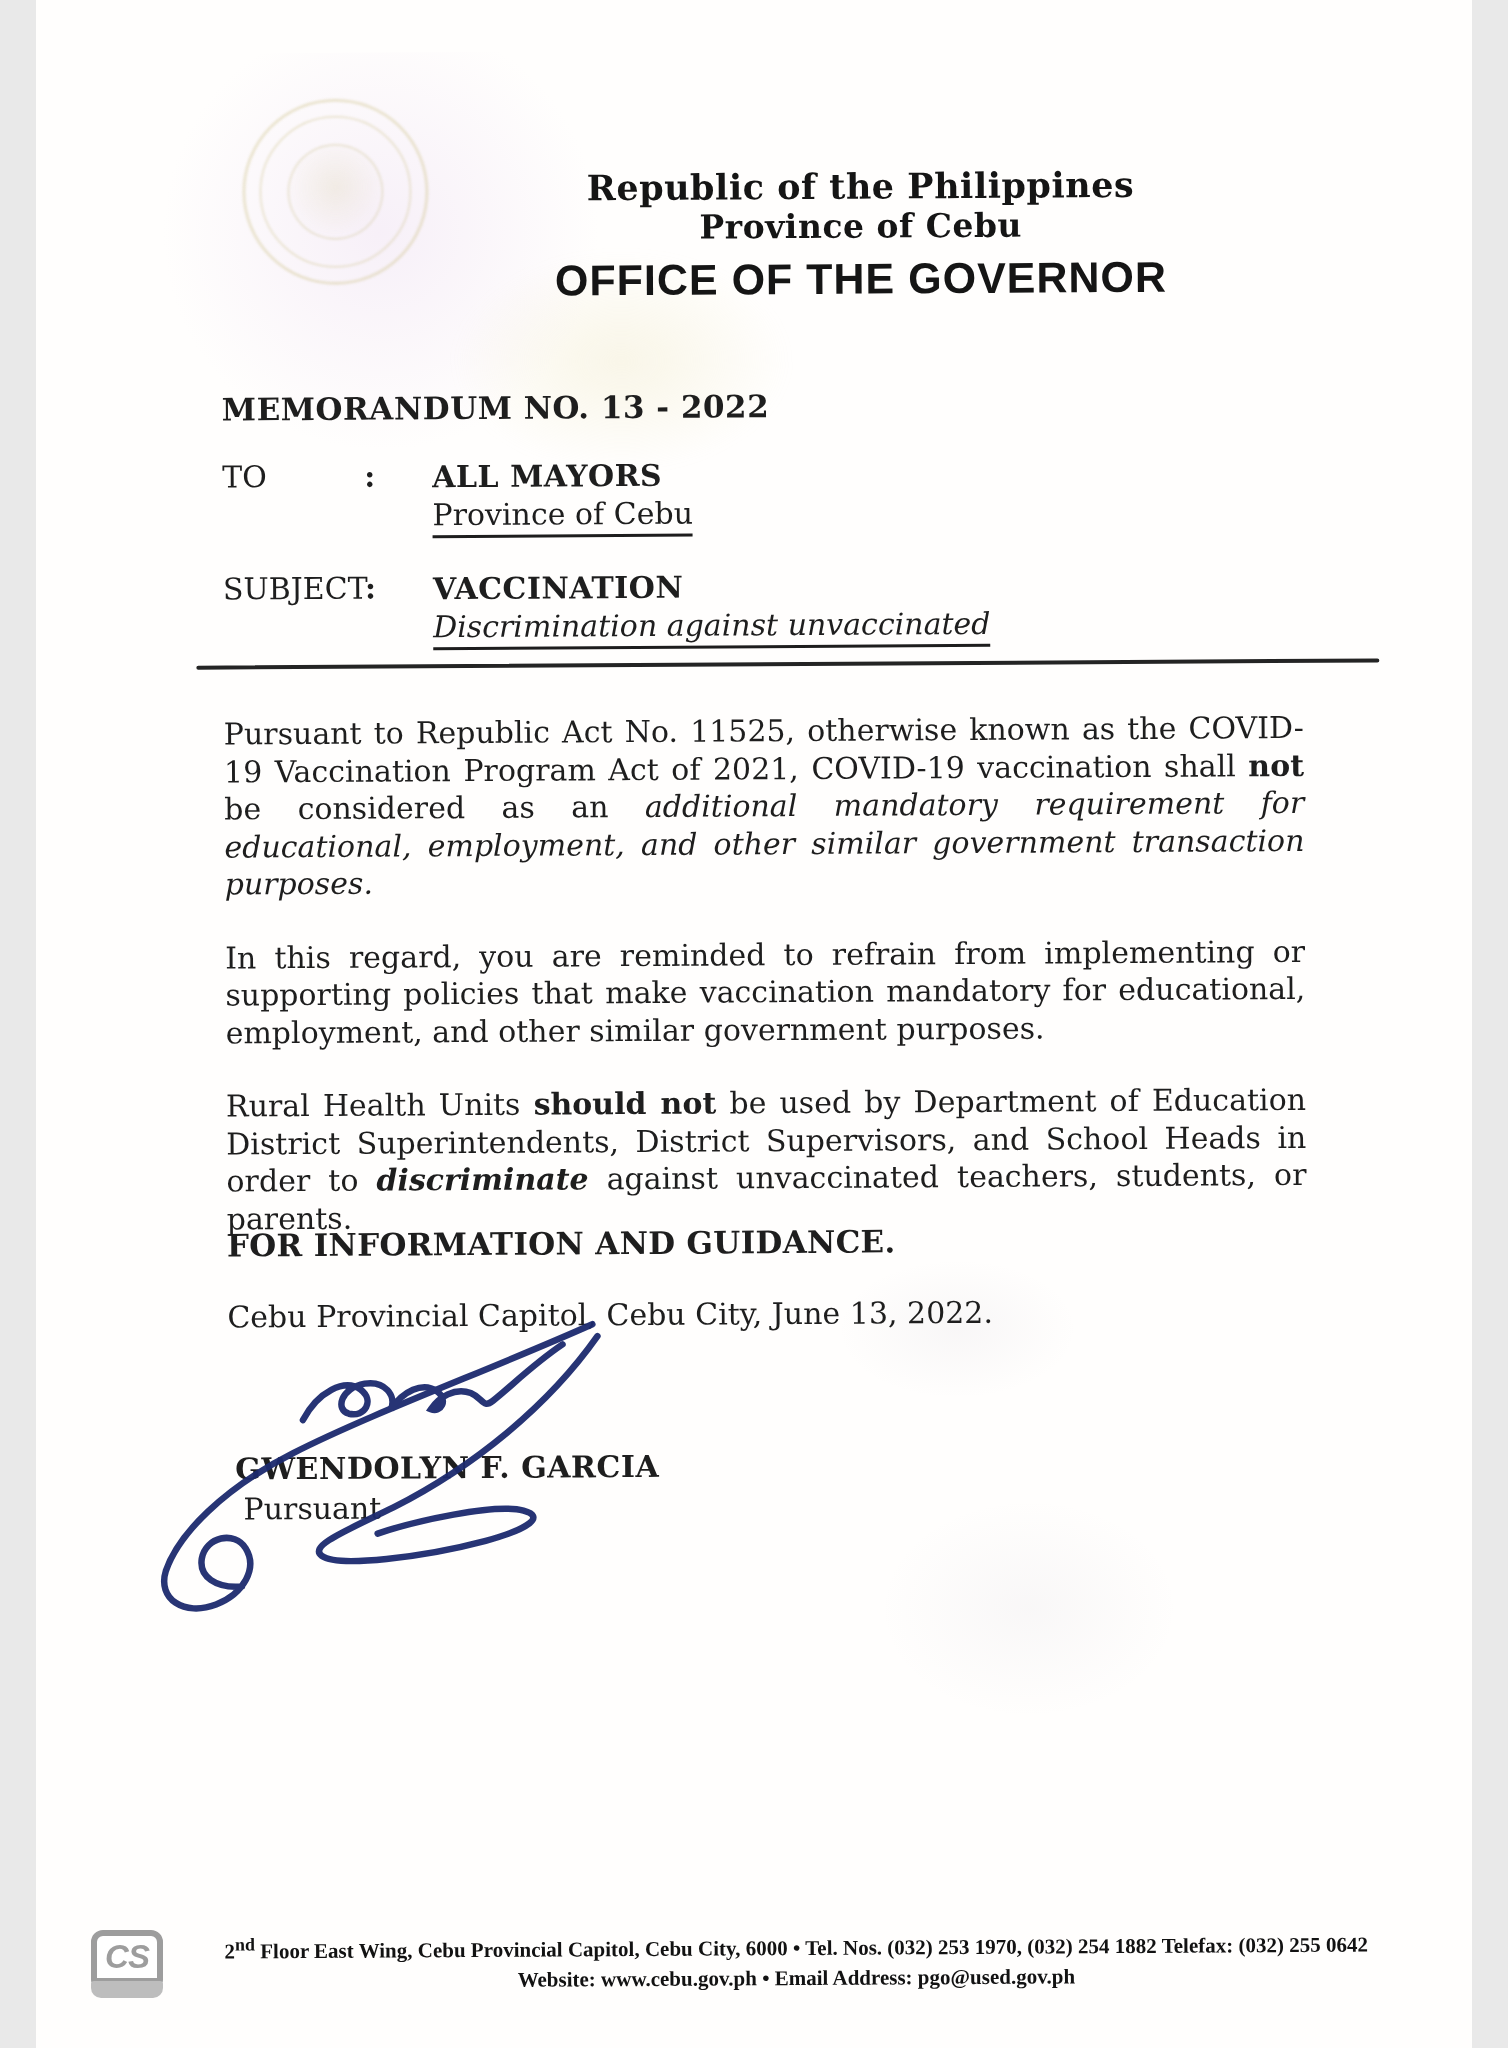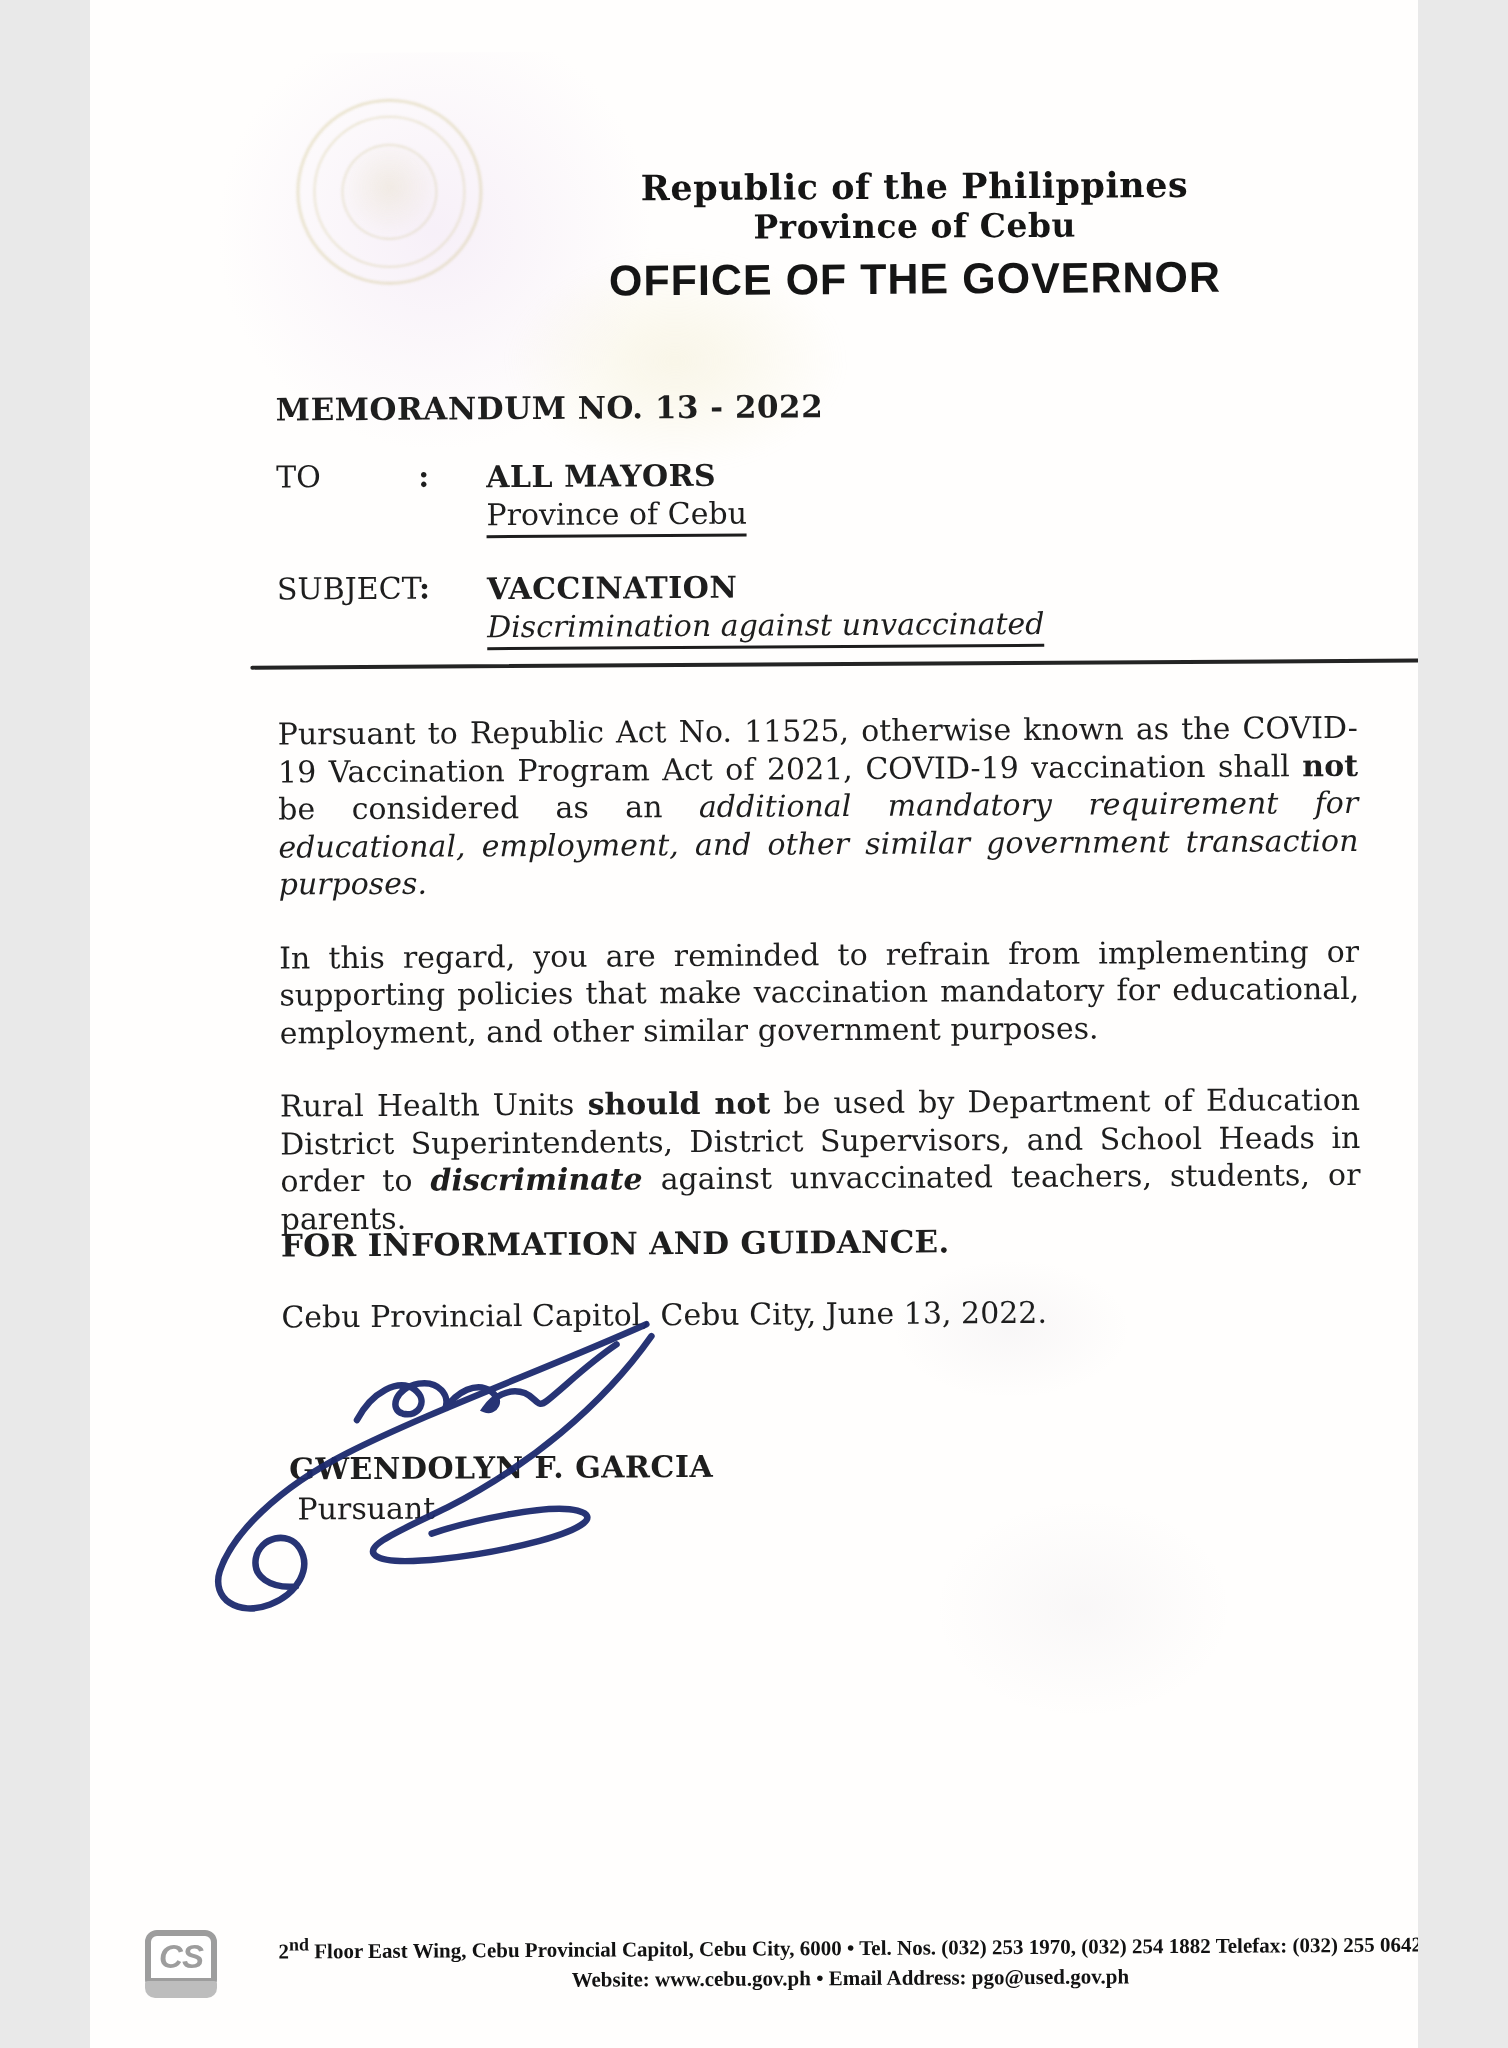--- a/index.html
+++ b/index.html
@@ -1,17 +1,17 @@
 <!DOCTYPE html>
 <html><head>
 <meta charset="utf-8">
 <style>
   html,body { margin:0; padding:0; background:#e9e9e9; }
   .page {
-    position:relative; width:1328px; height:2048px; margin:0 auto;
+    position:relative; width:1436px; height:2048px; margin:0 auto;
     background:#fffefd; overflow:hidden;
     font-family:"DejaVu Serif", serif; color:#1e1e1e;
   }
   .tilt { position:absolute; inset:0; transform:rotate(-0.35deg); transform-origin:760px 1100px; }
 
   
   .wash-lavender { position:absolute; left:130px; top:50px; width:440px; height:400px;
     background:radial-gradient(ellipse at 50% 45%, rgba(240,228,244,.55), rgba(240,228,244,0) 70%); }
   .wash-yellow { position:absolute; left:420px; top:250px; width:340px; height:220px;
     background:radial-gradient(ellipse at 50% 50%, rgba(236,229,186,.32), rgba(236,229,186,0) 70%); filter:blur(6px); }

